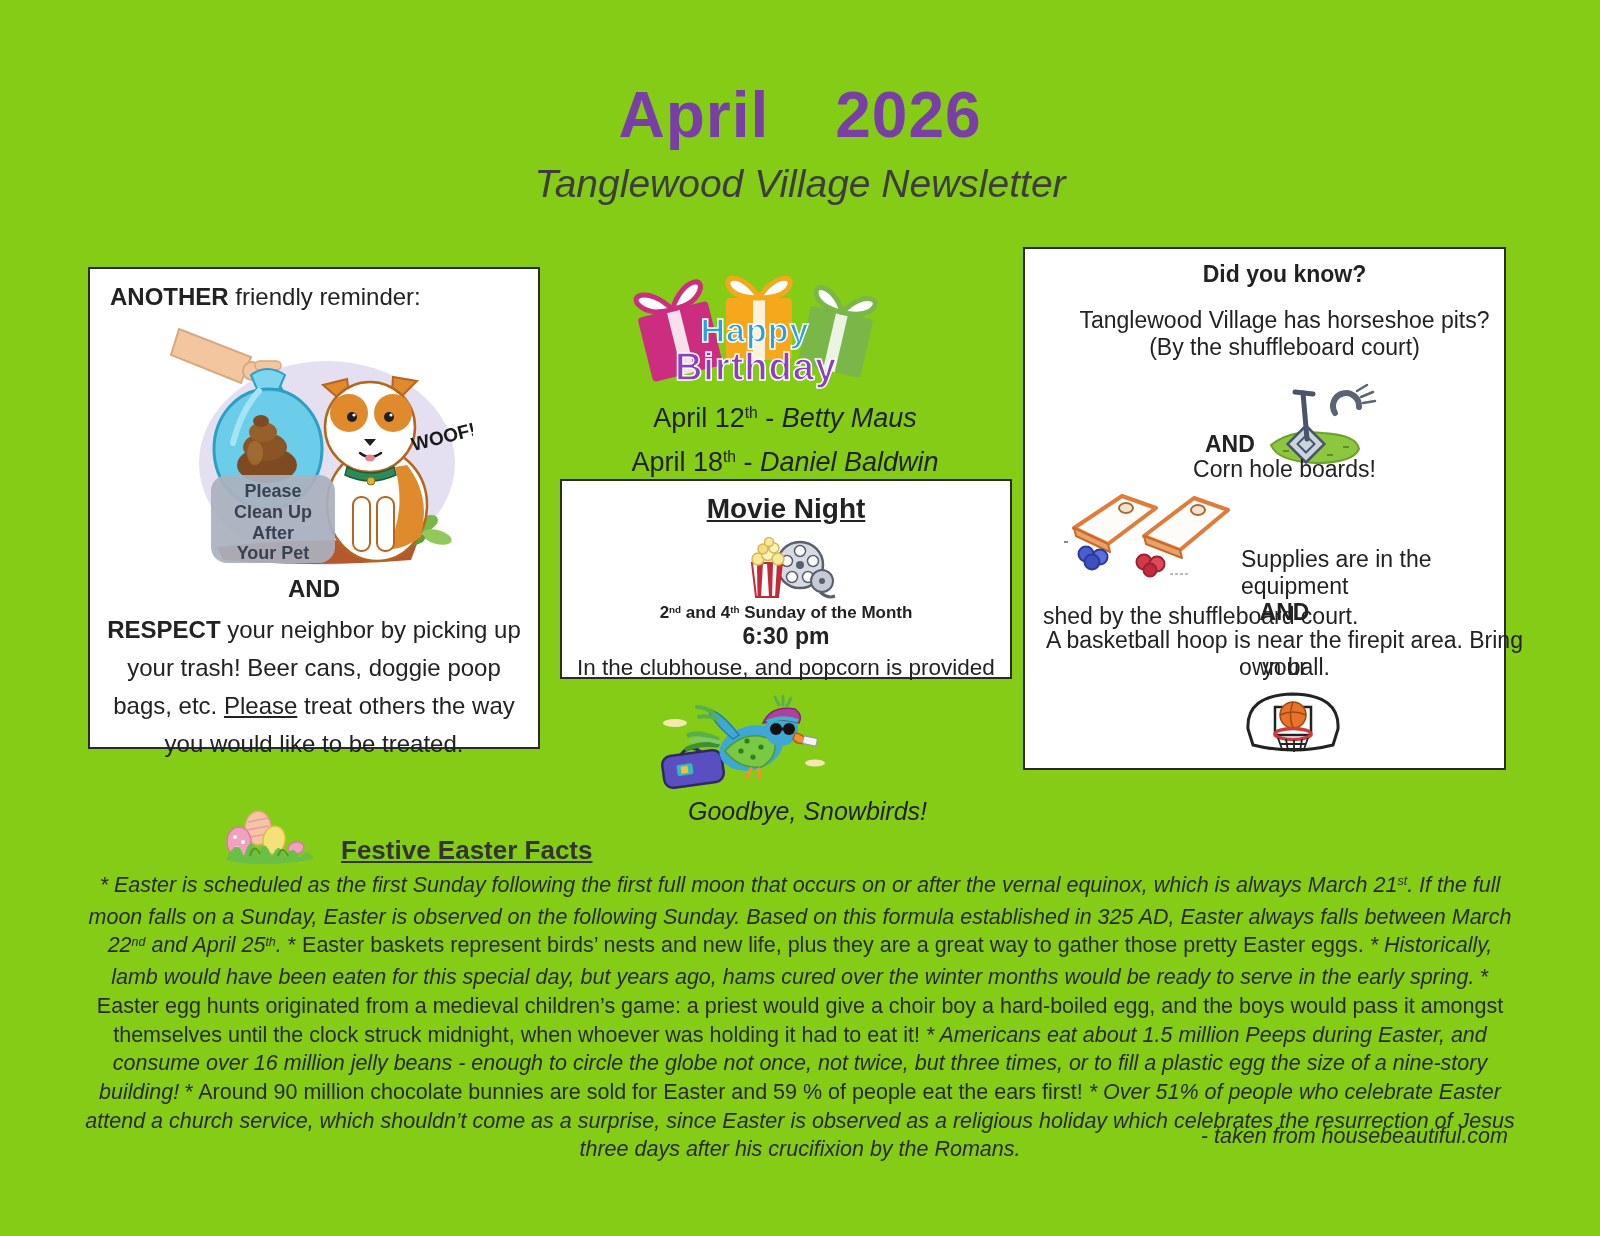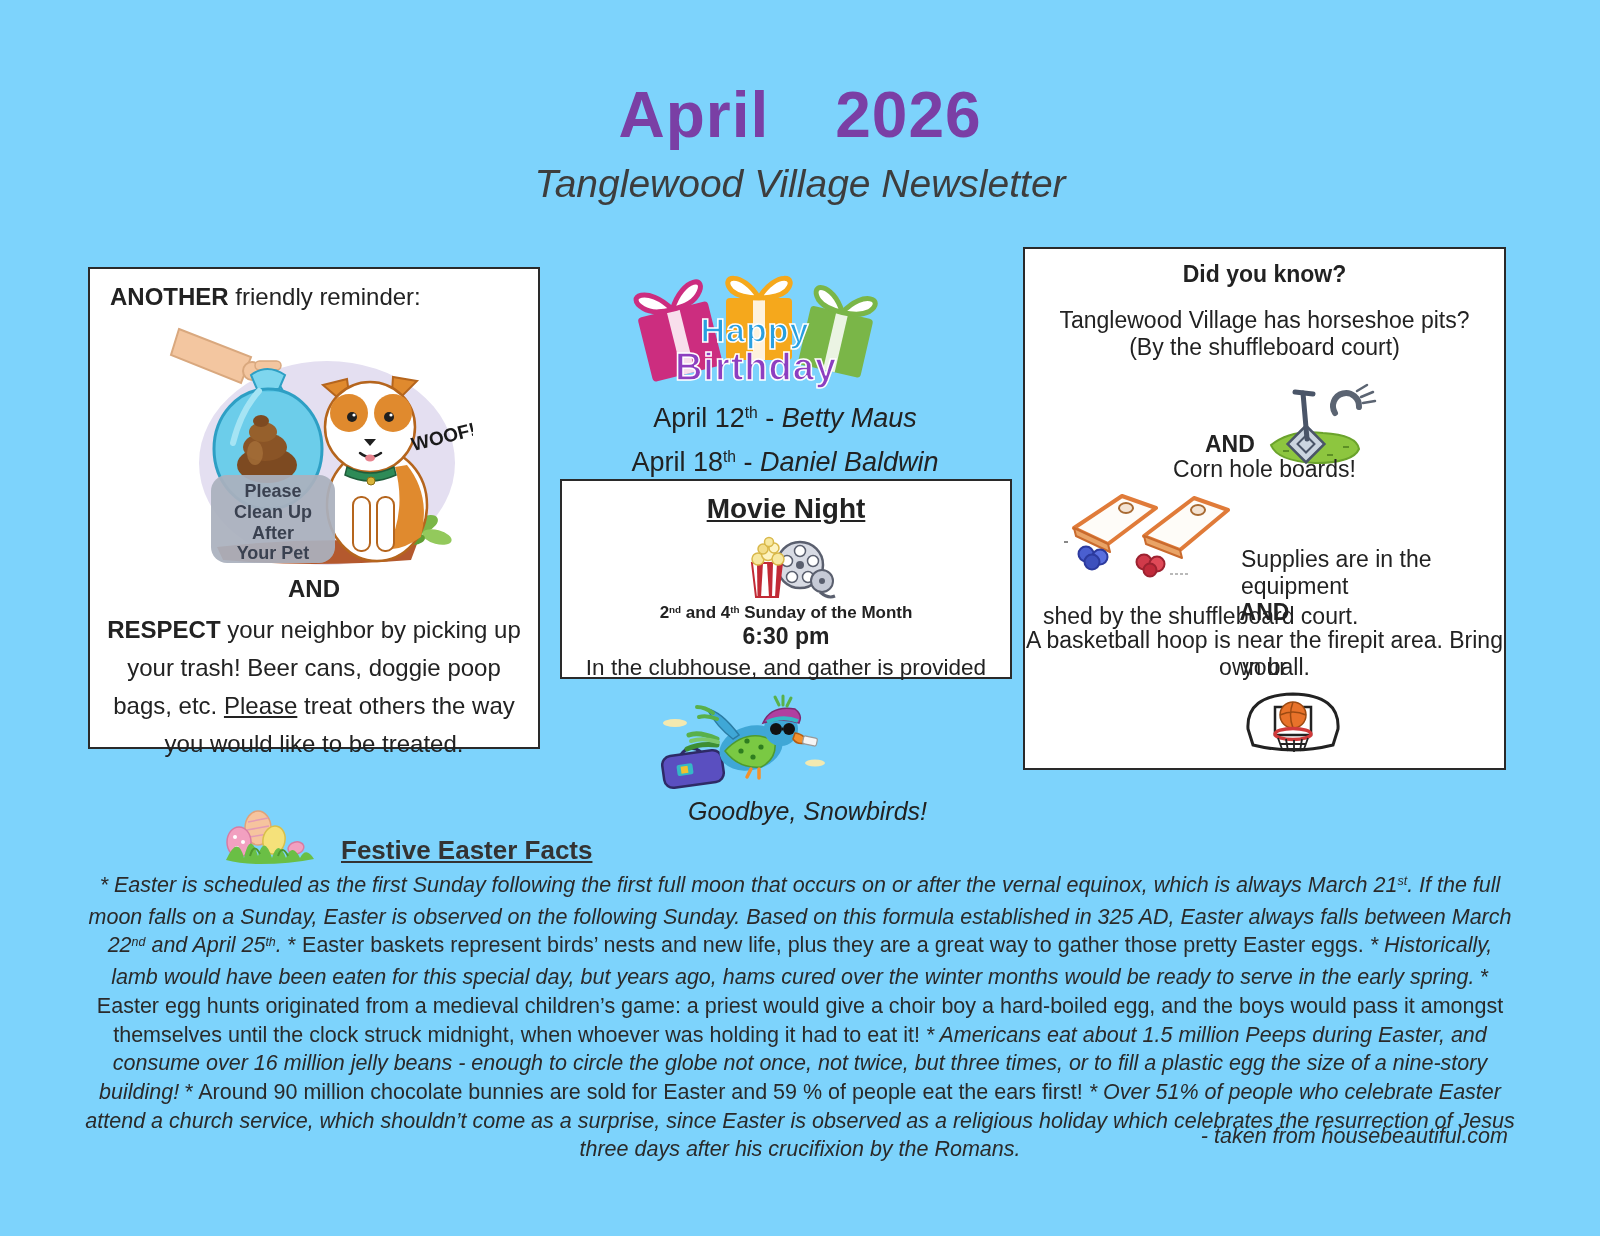--- a/index.html
+++ b/index.html
@@ -1,16 +1,16 @@
 <!DOCTYPE html>
 <html><head>
 <meta charset="utf-8">
 <style>
   html,body{margin:0;padding:0;background:#ffffff;}
-  .page{position:relative;width:1600px;height:1236px;background:#7dd3fc;overflow:hidden;
+  .page{position:relative;width:1600px;height:1236px;background:#84cc16;overflow:hidden;
         font-family:"Liberation Sans",sans-serif;color:#2e2e2e;}
   
   .hdr{position:absolute;top:78px;left:0;width:100%;text-align:center;}
   .hdr .title{font-size:64px;font-weight:bold;color:#7a3fa5;letter-spacing:1px;}
   .hdr .title .yr{margin-left:66px;}
   .hdr .subtitle{margin-top:10px;font-size:39px;font-style:italic;color:#3d3d3d;}
   
   .nbox{position:absolute;border:2px solid #2a2a2a;background:#fff;box-sizing:border-box;}
   .pet-box{left:88px;top:267px;width:452px;height:482px;}
   .pet-box .pet-hdr{margin:14px 0 0 20px;font-size:24px;color:#222;}
@@ -31,21 +31,21 @@
   .movie-title{margin-top:12px;font-size:28px;font-weight:bold;text-decoration:underline;color:#222;}
   .movie-art{display:block;margin:4px auto 0 auto;}
   .movie-line1{font-size:17px;font-weight:bold;color:#222;margin-top:2px;}
   .movie-line2{font-size:23px;font-weight:bold;color:#222;}
   .movie-line3{font-size:22.5px;color:#222;margin-top:5px;}
   
   .snowbird{position:absolute;left:560px;top:693px;width:450px;text-align:center;}
   .snow-art{display:block;margin:0 auto 0 95px;}
   .snow-cap{font-size:25px;font-style:italic;color:#222;margin:4px 0 0 45px;}
   
-  .know-box{left:1023px;top:247px;width:483px;height:523px;}
+  .know-box{left:1023px;top:247px;width:483px;height:523px;padding-left:20px;}
   .know-box .abs{position:absolute;}
   .kc{width:100%;text-align:center;font-size:23px;color:#222;}
   .kb{font-weight:bold;}
   
   .easter-eggs{position:absolute;left:220px;top:804px;}
   .easter-head{position:absolute;left:341px;top:835px;font-size:26px;font-weight:bold;
                text-decoration:underline;color:#333;}
   .easter-par{position:absolute;left:85px;top:871px;width:1430px;font-size:21.5px;
               line-height:28.7px;color:#2a2a2a;text-align:center;}
   .easter-par .italic{font-style:italic;}
@@ -173,21 +173,21 @@
 
       <circle cx="22" cy="30" r="6" fill="#f7e8a0" stroke="#d9b84a" stroke-width="1.5"></circle>
       <circle cx="32" cy="25" r="6.5" fill="#fdf3c2" stroke="#d9b84a" stroke-width="1.5"></circle>
       <circle cx="42" cy="30" r="6" fill="#f7e8a0" stroke="#d9b84a" stroke-width="1.5"></circle>
       <circle cx="27" cy="20" r="5" fill="#f3dd8a" stroke="#d9b84a" stroke-width="1.5"></circle>
       <circle cx="38" cy="19" r="5" fill="#fdf3c2" stroke="#d9b84a" stroke-width="1.5"></circle>
       <circle cx="33" cy="13" r="4.5" fill="#f7e8a0" stroke="#d9b84a" stroke-width="1.5"></circle>
     </svg>
     <div class="movie-line1">2<sup>nd</sup> and 4<sup>th</sup> Sunday of the Month</div>
     <div class="movie-line2">6:30 pm</div>
-    <div class="movie-line3">In the clubhouse, and gather is provided</div>
+    <div class="movie-line3">In the clubhouse, and popcorn is provided</div>
   </div>
 
   <div class="snowbird">
     <svg class="snow-art" width="175" height="100" viewBox="0 0 175 100">
       <ellipse cx="20" cy="30" rx="12" ry="4" fill="#f3e9b0"></ellipse>
       <ellipse cx="160" cy="70" rx="10" ry="3.5" fill="#f3e9b0"></ellipse>
 
       <g transform="rotate(-8 38 76)">
         <rect x="8" y="60" width="60" height="32" rx="9" fill="#5a4fc0" stroke="#2e2a66" stroke-width="2.5"></rect>
         <path d="M28,60 Q38,50 48,60" stroke="#2e2a66" stroke-width="3" fill="none"></path>

